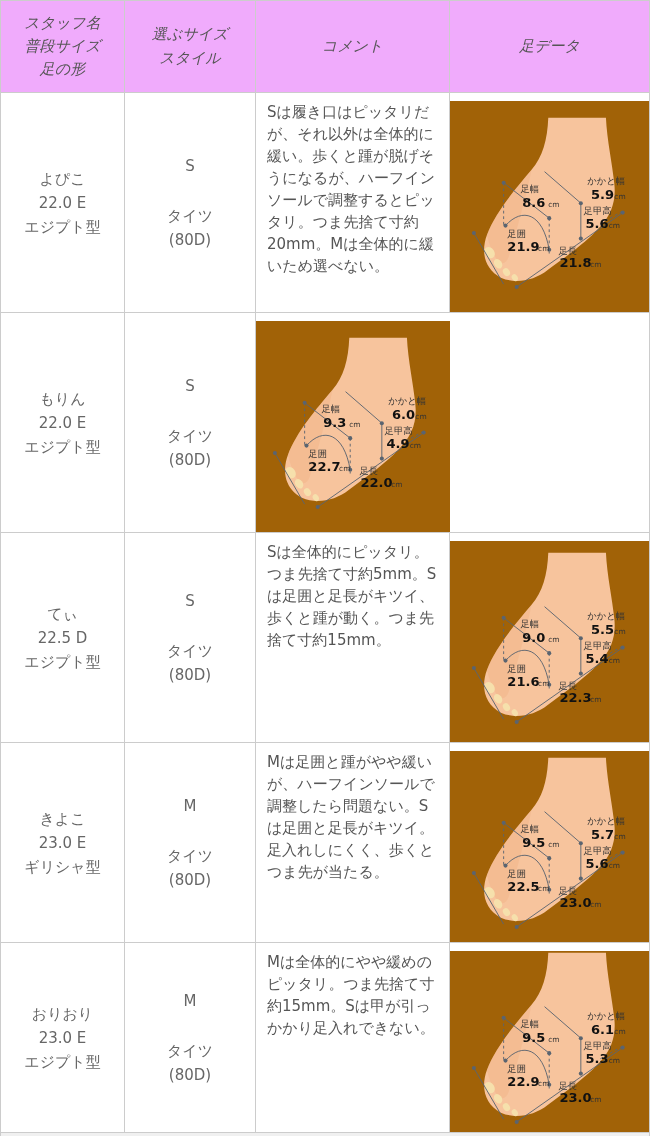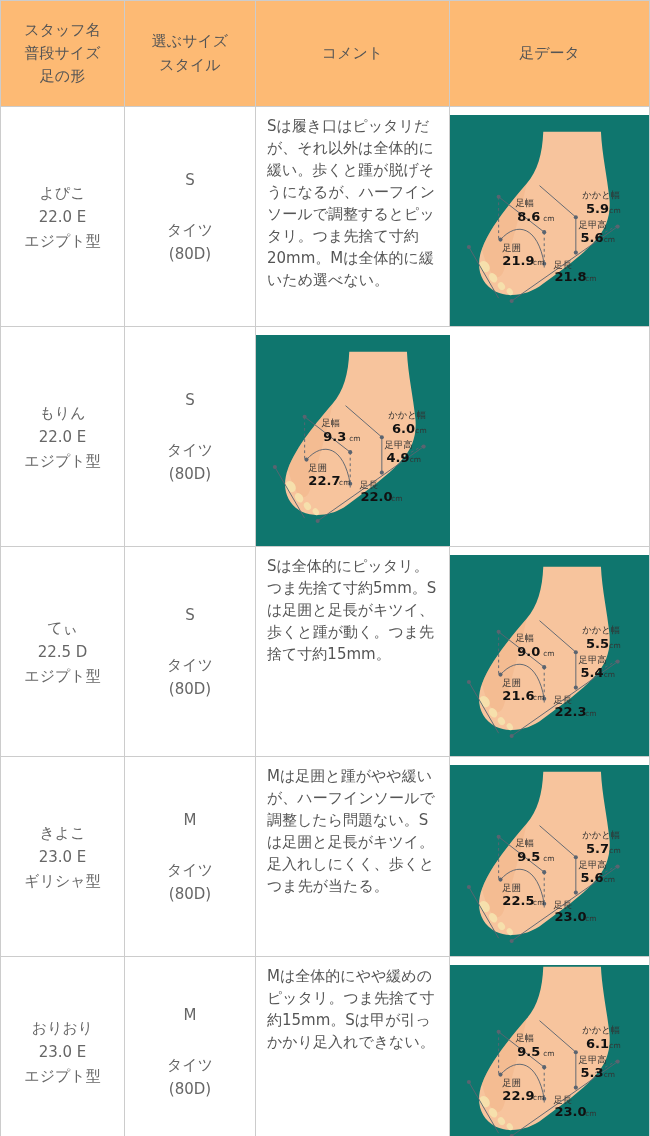--- a/index.html
+++ b/index.html
@@ -5,36 +5,36 @@
   * { margin:0; padding:0; box-sizing:border-box; }
   body {
     font-family: "DejaVu Sans", "Liberation Sans", sans-serif;
     background:#ffffff; width:650px;
   }
   .table-wrap { width:650px; border:1px solid #cccccc; border-bottom:none; }
   .trow { display:grid; grid-template-columns:124px 131px 194px 1fr; border-bottom:1px solid #cccccc; }
   .cell { border-right:1px solid #cccccc; overflow:hidden; }
   .cell:last-child { border-right:none; }
 
-  .head { height:106px; background:#fdba74; }
+  .head { height:92px; background:#f0abfc;font-style:italic; }
   .head .cell { display:flex; flex-direction:column; align-items:center; justify-content:center;
     color:#555555; font-size:15px; line-height:1.55; text-align:center; }
 
   .r1 { height:220px; } .r2 { height:220px; } .r3 { height:210px; } .r4 { height:200px; } .r5 { height:190px; }
 
   .staff-cell, .choice-cell {
     display:flex; flex-direction:column; align-items:center; justify-content:center;
     color:#666666; font-size:15px; line-height:1.6; text-align:center;
   }
   .choice-size { margin-bottom:26px; }
 
   .comment-cell { display:flex; align-items:flex-start; }
   .comment-cell p { padding:8px 11px; color:#555555; font-size:15px; line-height:1.47; text-align:left; }
 
-  .foot-cell { display:flex; align-items:center; justify-content:flex-start; background:#0f766e;margin-top:8px; }
+  .foot-cell { display:flex; align-items:center; justify-content:flex-end; background:#a16207;margin-top:8px; }
   .foot-svg { width:194px; height:186px; }
   .foot-svg .skin { fill:#f7c49d; }
   .foot-svg .skin-shade { fill:#eda87c; opacity:0.30; }
   .foot-svg .nail { fill:#f6e0ac; }
   .foot-svg .meas line, .foot-svg .meas path { stroke:#5a6470; stroke-width:1; fill:none; }
   .foot-svg .meas .dash { stroke-dasharray:3 3; }
   .foot-svg .meas circle { fill:#5a6470; stroke:none; }
   .foot-svg .lbl { font-size:10px; fill:#333333; }
   .foot-svg .val { font-size:14px; font-weight:bold; fill:#111111; }
   .foot-svg .unit { font-size:8px; fill:#333333; }

